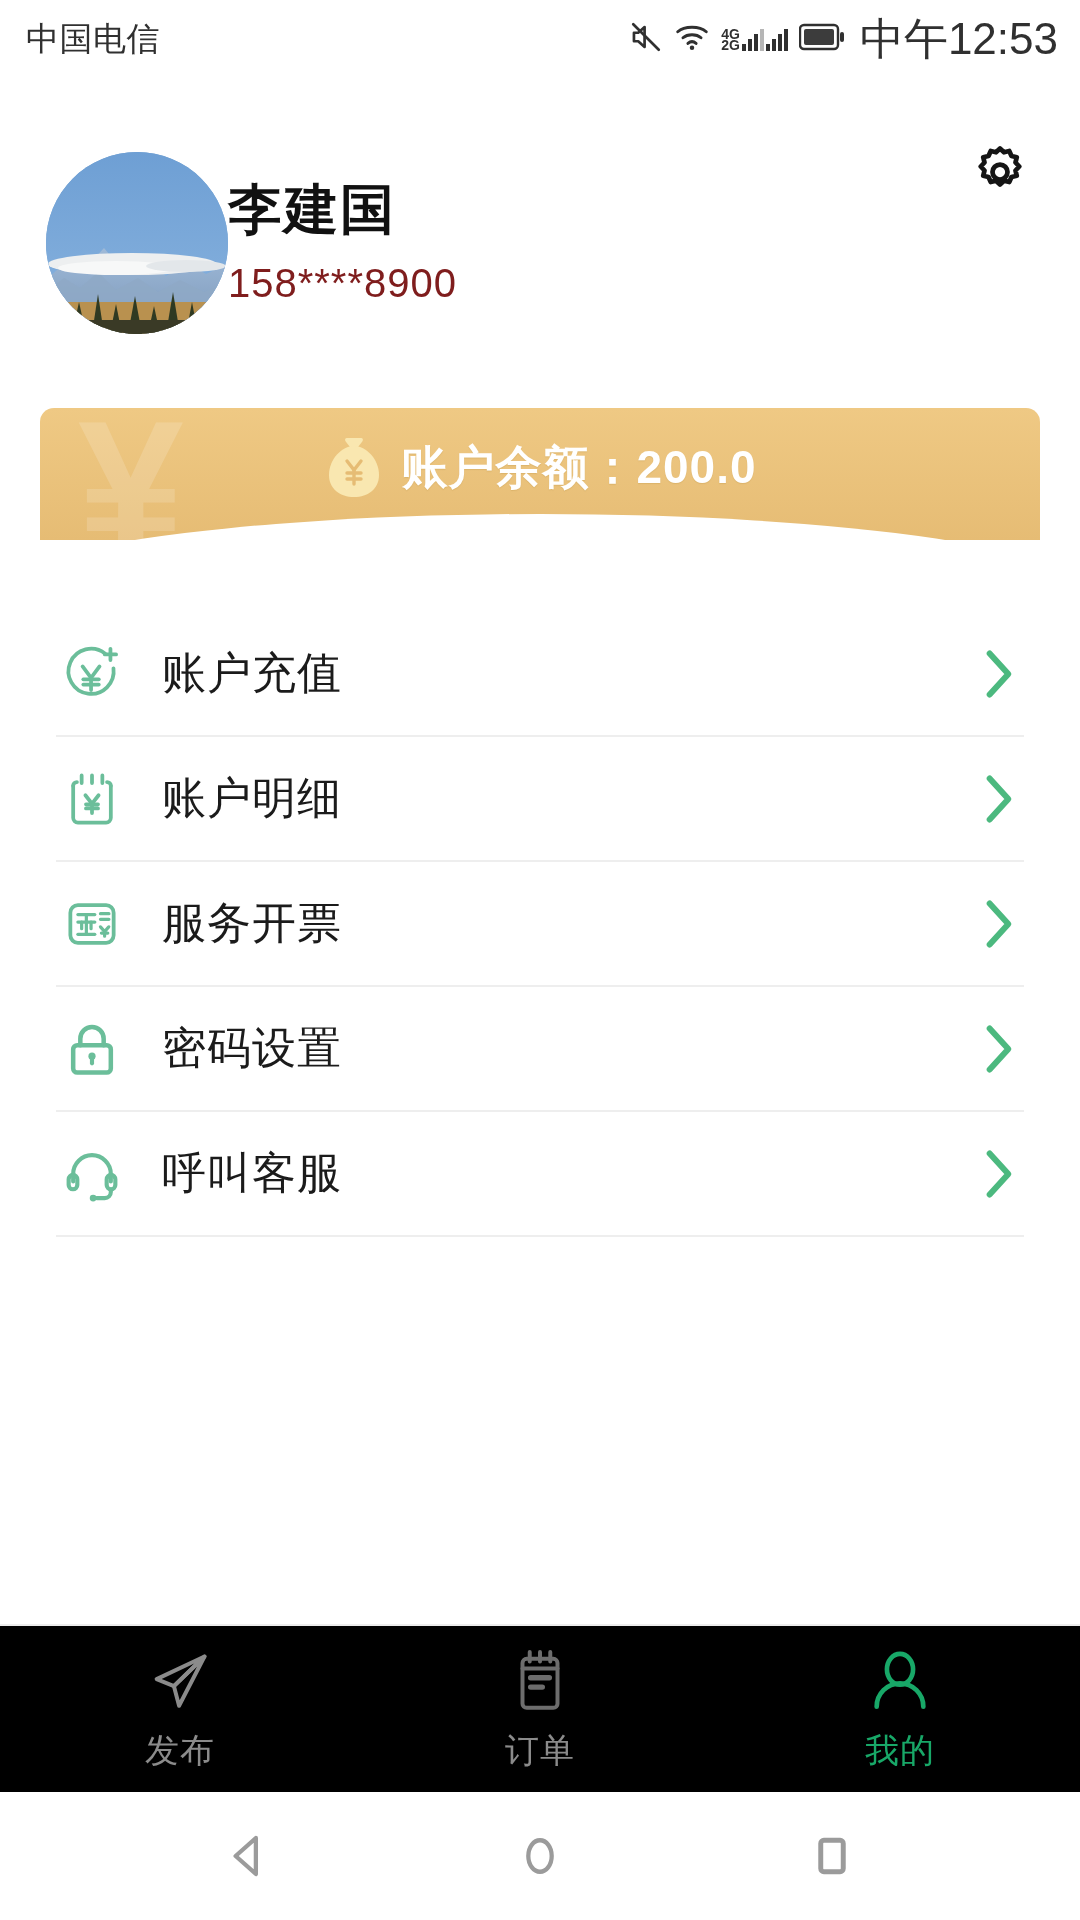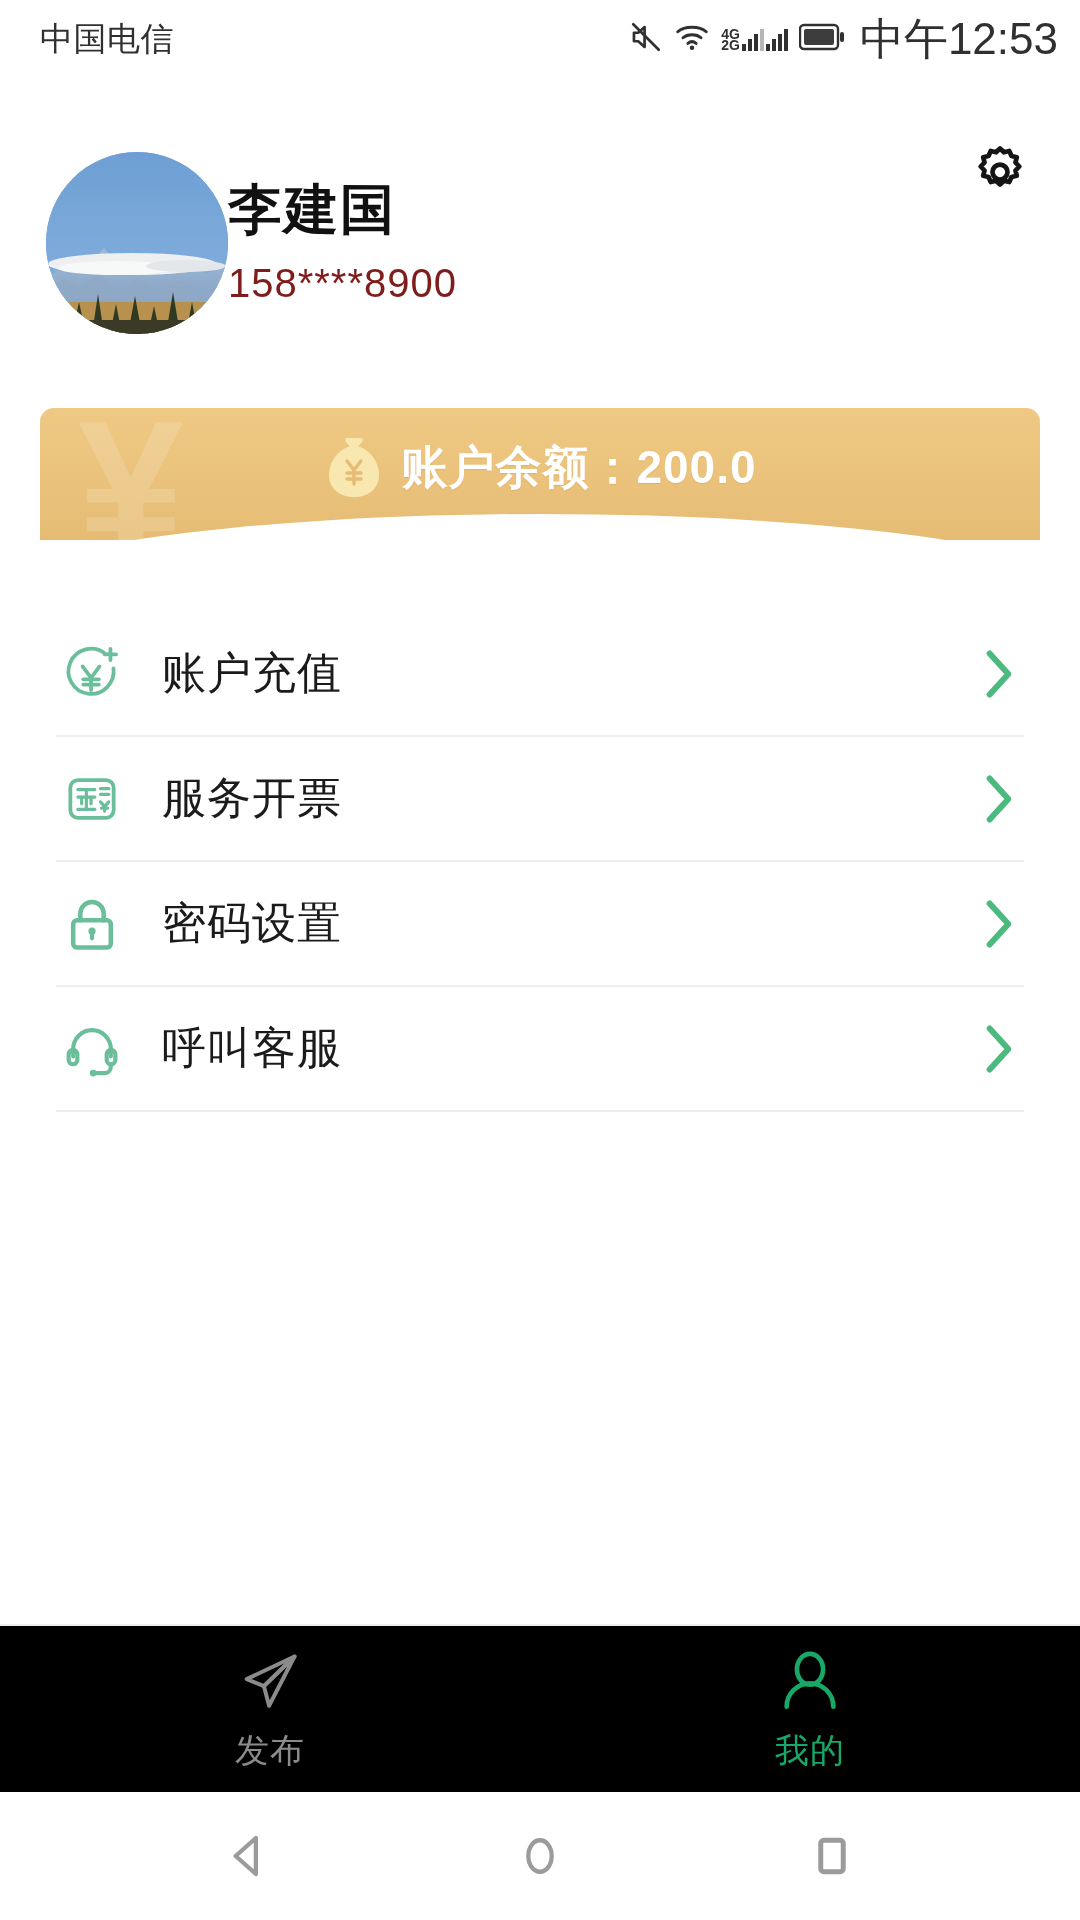--- a/index.html
+++ b/index.html
@@ -12,21 +12,21 @@
   }
 
   
   .statusbar{
     height:78px;
     display:flex;
     align-items:center;
     justify-content:space-between;
     padding:0 22px 0 26px;
   }
-  .carrier{ font-size:33px; color:#303030; letter-spacing:.5px;margin-left:14px; }
+  .carrier{ font-size:33px; color:#303030; letter-spacing:.5px; }
   .status-right{ display:flex; align-items:center; gap:11px; }
   .clock{ font-size:44px; color:#303030; margin-left:4px; }
   .sig-stack{ display:flex; align-items:flex-end; gap:2px;text-align:center; }
   .sig-label{ display:flex; flex-direction:column; font-size:14px; line-height:11px; color:#303030; font-weight:700; }
   .bars{ display:flex; align-items:flex-end; gap:2px; height:24px; }
   .bars i{ width:4px; background:#303030; display:block; }
   .bars i:nth-child(1){height:7px}
   .bars i:nth-child(2){height:12px}
   .bars i:nth-child(3){height:17px}
   .bars i:nth-child(4){height:22px;background:#b6b6b6}
@@ -287,20 +287,39 @@
       </svg>
     </span>
     <span class="row-label">账户充值</span>
     <span class="chev">
       <svg width="34" height="56" viewBox="0 0 18 30" fill="none" stroke="#4CB97F" stroke-width="3.2" stroke-linecap="round" stroke-linejoin="round">
           <path d="M4 4 L14 15 L4 26"></path>
         </svg>
     </span>
   </div>
 
+  <div class="row">
+    <span class="row-icon">
+      <svg width="64" height="64" viewBox="0 0 34 34" fill="none" stroke="#6BBE9A" stroke-width="2" stroke-linecap="round">
+        <path d="M7 10 v17 a2.5 2.5 0 0 0 2.5 2.5 h15 a2.5 2.5 0 0 0 2.5-2.5 V10"></path>
+        <path d="M7 10 a2 2 0 0 1 2-2"></path>
+        <path d="M27 10 a2 2 0 0 0-2-2"></path>
+        <path d="M11.5 4.5 V8.5 M17 4.5 V8.5 M22.5 4.5 V8.5"></path>
+        <path d="M13.5 15 L17 19.5 L20.5 15"></path>
+        <path d="M17 19.5 V24.5"></path>
+        <path d="M13.8 19.8 H20.2 M13.8 22 H20.2"></path>
+      </svg>
+    </span>
+    <span class="row-label">账户明细</span>
+    <span class="chev">
+      <svg width="34" height="56" viewBox="0 0 18 30" fill="none" stroke="#4CB97F" stroke-width="3.2" stroke-linecap="round" stroke-linejoin="round">
+          <path d="M4 4 L14 15 L4 26"></path>
+        </svg>
+    </span>
+  </div>
 
   <div class="row">
     <span class="row-icon">
       <svg width="64" height="64" viewBox="0 0 34 34" fill="none" stroke="#6BBE9A" stroke-width="2">
         <rect x="5.5" y="7" width="23" height="20" rx="4"></rect>
         <g stroke-width="1.7" stroke-linecap="round">
           <path d="M9.5 12 H18.5"></path>
           <path d="M14 12 V22.5"></path>
           <path d="M9.5 16 H18.5"></path>
           <path d="M9.5 22.5 H18.5"></path>
@@ -359,20 +378,32 @@
 
 <div class="tabbar">
   <div class="tab">
     <span class="tab-ic">
       <svg width="70" height="70" viewBox="0 0 30 30" fill="none" stroke="#8b8b8b" stroke-width="1.7" stroke-linejoin="round">
         <path d="M25.5 4.5 L5 14.2 L12.4 17.2 L25.5 4.5 Z"></path>
         <path d="M25.5 4.5 L12.4 17.2 L14.6 25.6 L25.5 4.5 Z"></path>
       </svg>
     </span>
     <span class="tab-label">发布</span>
+  </div>
+  <div class="tab">
+    <span class="tab-ic">
+      <svg width="70" height="70" viewBox="0 0 30 30" fill="none" stroke="#6d6d6d" stroke-width="1.7" stroke-linecap="round">
+        <rect x="7.5" y="5.5" width="15" height="21" rx="1.8"></rect>
+        <path d="M10.6 2.6 V6.6 M15 2.6 V6.6 M19.4 2.6 V6.6"></path>
+        <path d="M7.5 9.6 H22.5"></path>
+        <path d="M11 13.6 H19" stroke-width="2.3"></path>
+        <path d="M11 17.6 H16" stroke-width="2.3"></path>
+      </svg>
+    </span>
+    <span class="tab-label">订单</span>
   </div>
   <div class="tab active">
     <span class="tab-ic">
       <svg width="70" height="70" viewBox="0 0 30 30" fill="none" stroke="#18a868" stroke-width="2" stroke-linecap="round">
         <ellipse cx="15" cy="10" rx="5.6" ry="6.6"></ellipse>
         <path d="M5 26 a10 10 0 0 1 20 0"></path>
       </svg>
     </span>
     <span class="tab-label">我的</span>
   </div>

